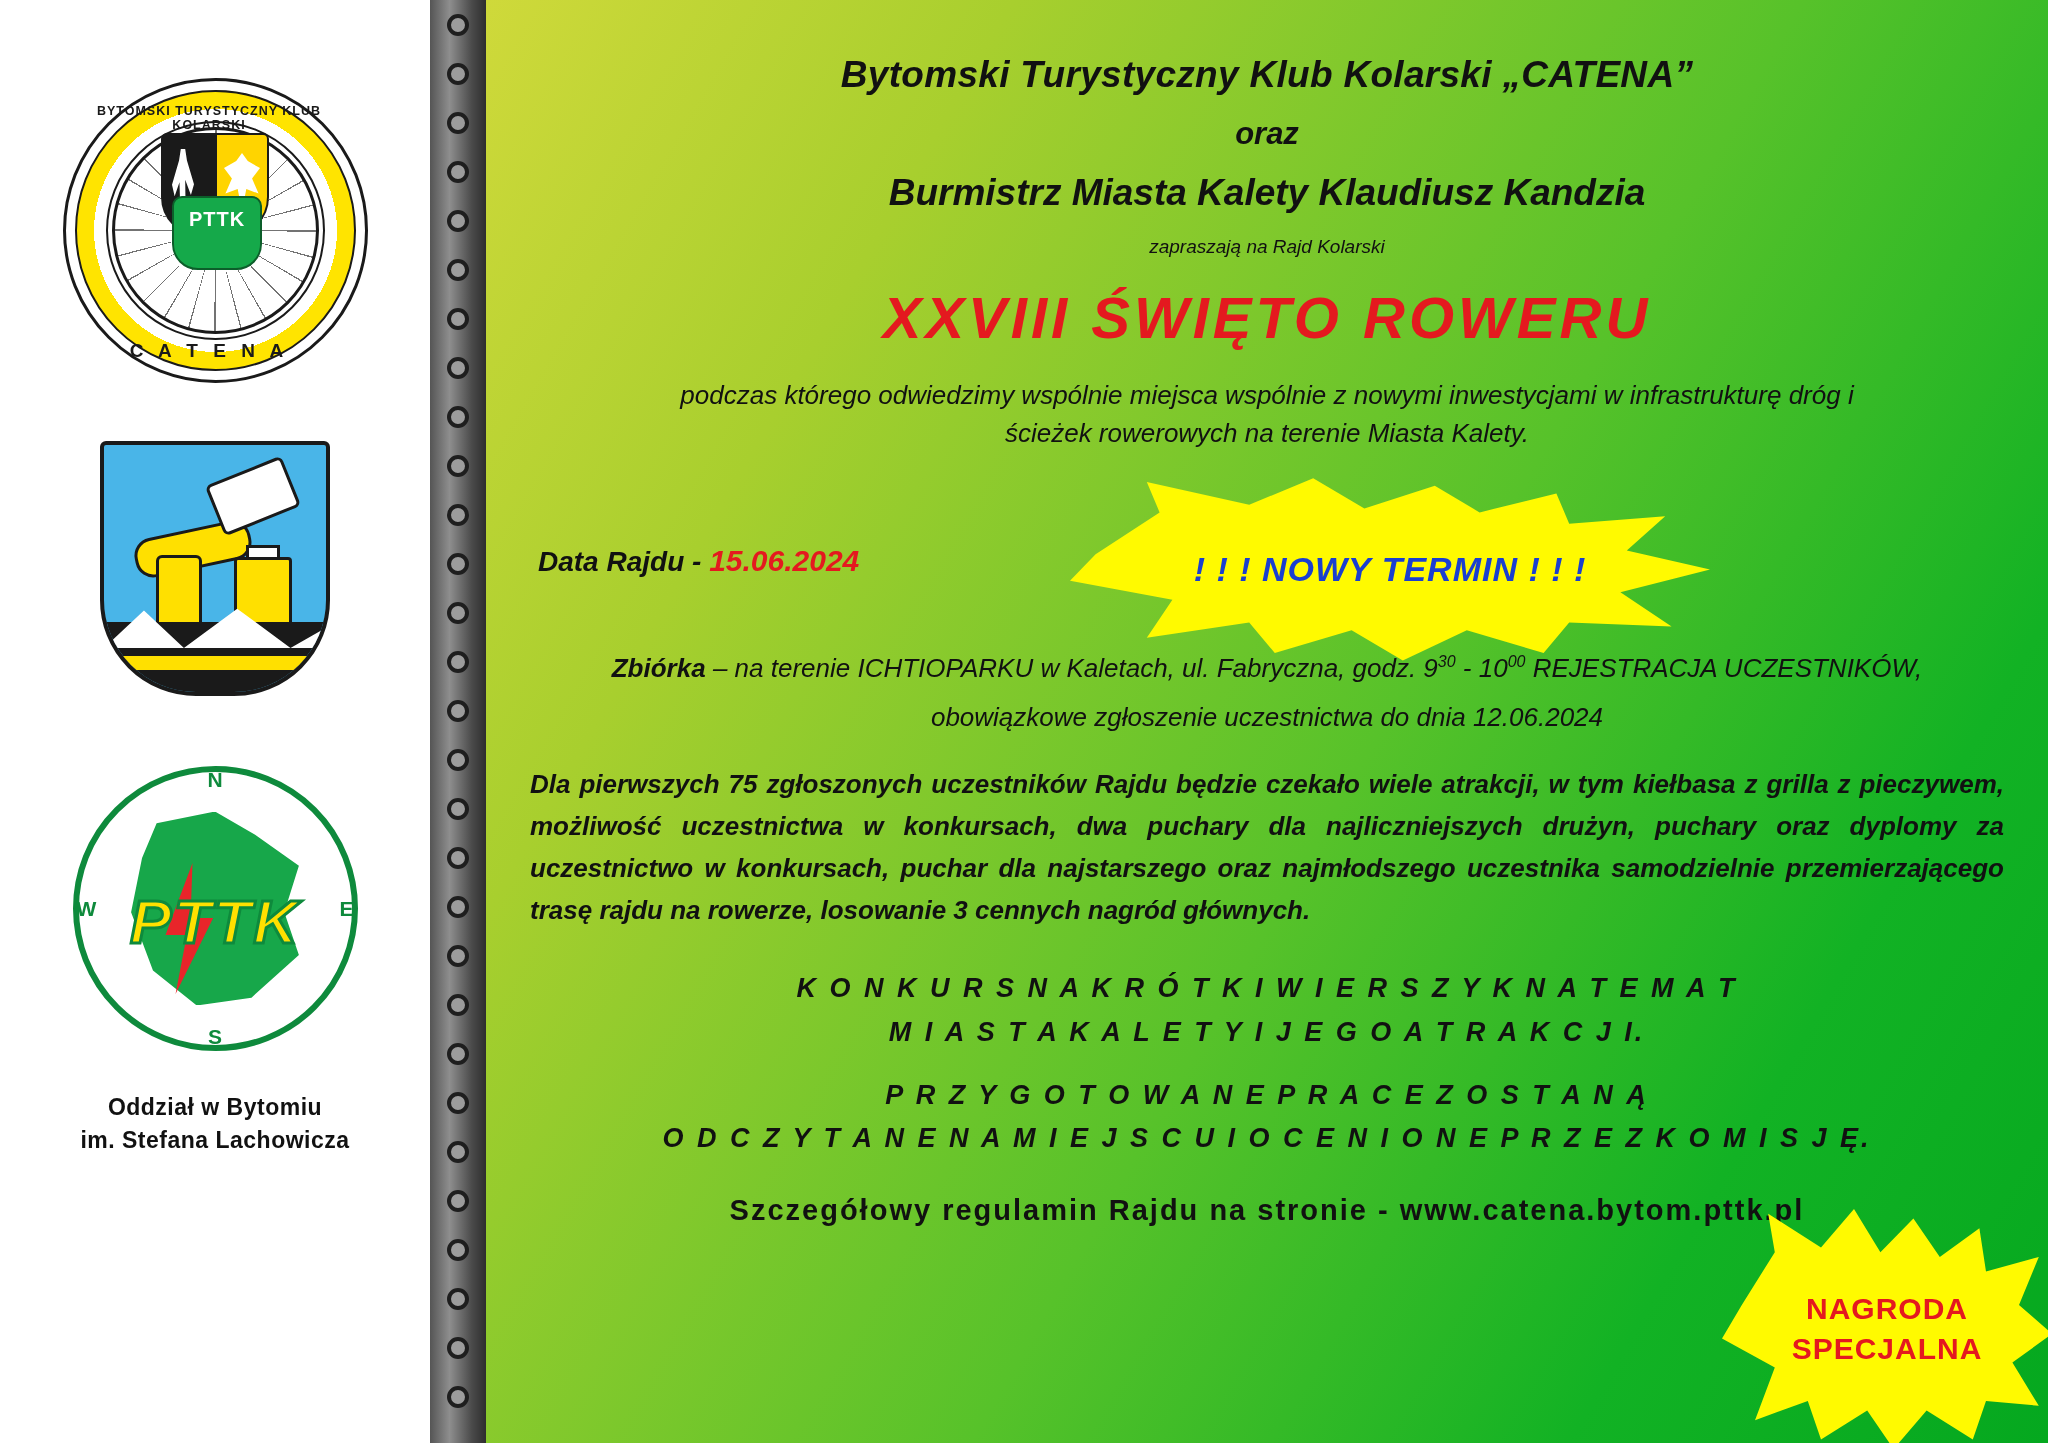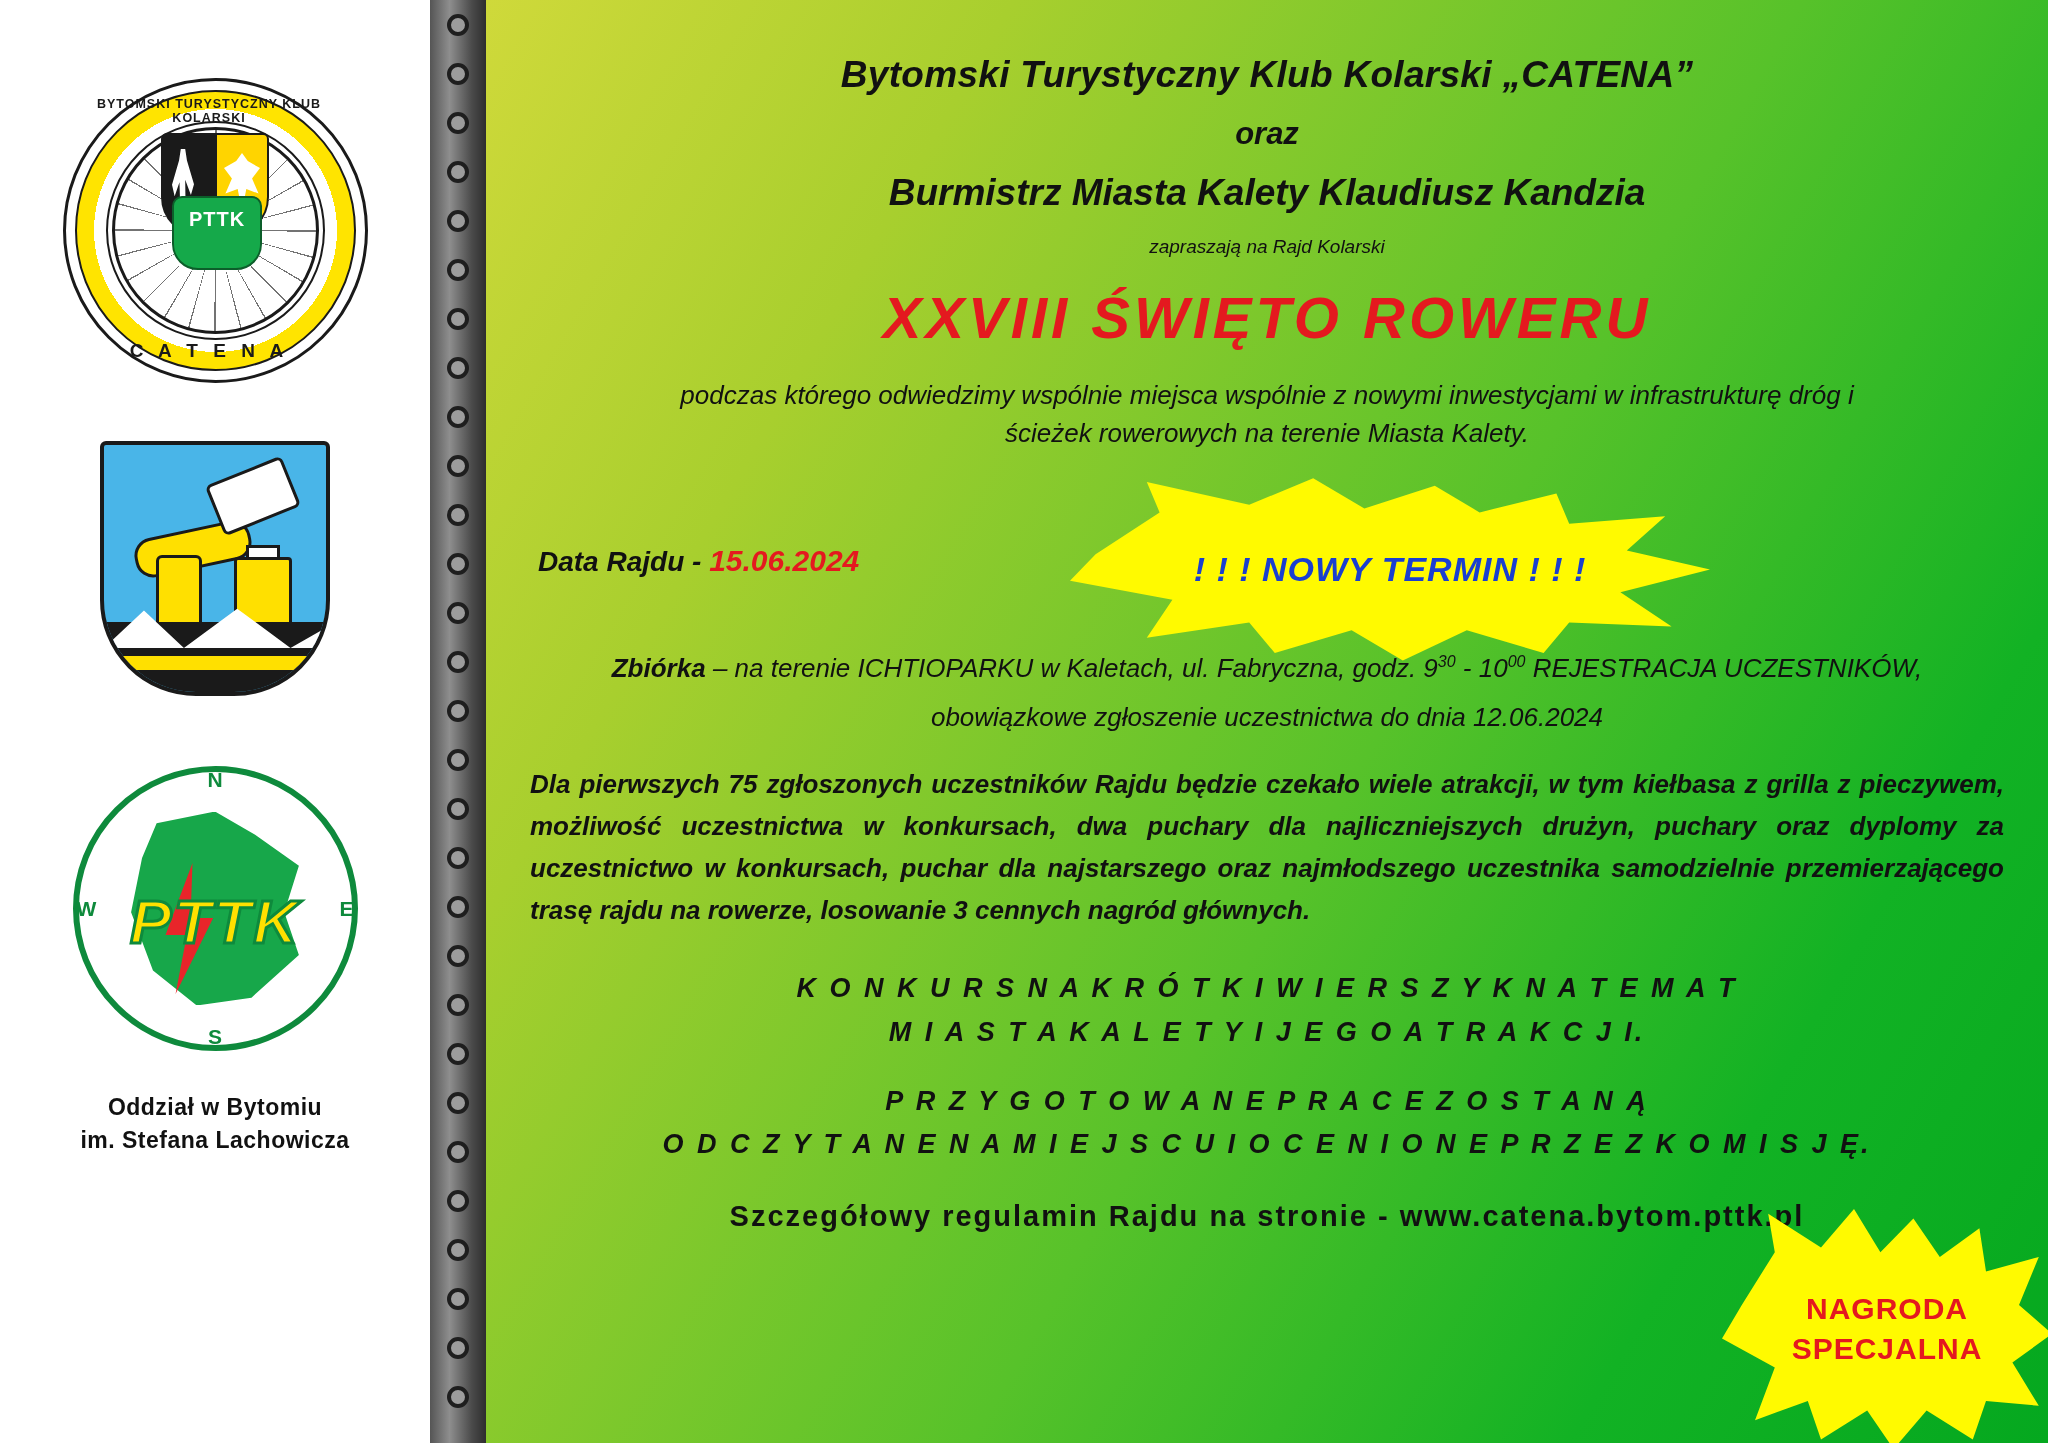--- a/index.html
+++ b/index.html
@@ -99,21 +99,21 @@
   }
   .catena-logo .shield .eagle{
     position:absolute;left:14%;top:18%;
     width:72%;height:58%;
     background:#ffffff;
     clip-path:polygon(50% 0,66% 14%,100% 26%,78% 44%,96% 70%,62% 62%,50% 100%,38% 62%,4% 70%,22% 44%,0 26%,34% 14%);
   }
   .catena-logo .top-text,
   .catena-logo .bottom-text{
     position:absolute;left:0;right:12px;text-align:center;
-    font-size:12.5px;font-weight:bold;color:#1a1a1a;letter-spacing:1px;
+    font-size:12.5px;font-weight:bold;color:#1a1a1a;letter-spacing:1px;margin-top:7px;
   }
   .catena-logo .top-text{top:16px;}
   .catena-logo .bottom-text{bottom:18px;font-size:19px;letter-spacing:5px;}
 
   
   .kalety-herb{
     margin-top:58px;
     width:230px;height:255px;
     background:#49b5e8;
     border:4px solid #1a1a1a;
@@ -319,21 +319,21 @@
   }
 
   .contest{
     margin-top:36px;
     text-align:center;
     font-size:27px;font-weight:bold;font-style:italic;
     letter-spacing:3px;
     line-height:1.6;
   }
   .contest .l2{}
-  .contest .block2{margin-top:26px;}
+  .contest .block2{margin-top:20px;}
 
   .footer-line{
     margin-top:34px;
     text-align:center;
     font-size:29px;font-weight:bold;
     letter-spacing:2px;
   }
 </style>
 </head>
 <body>

